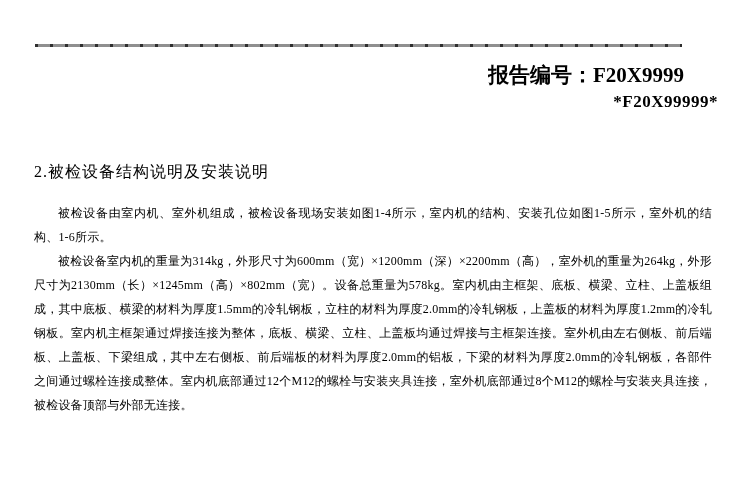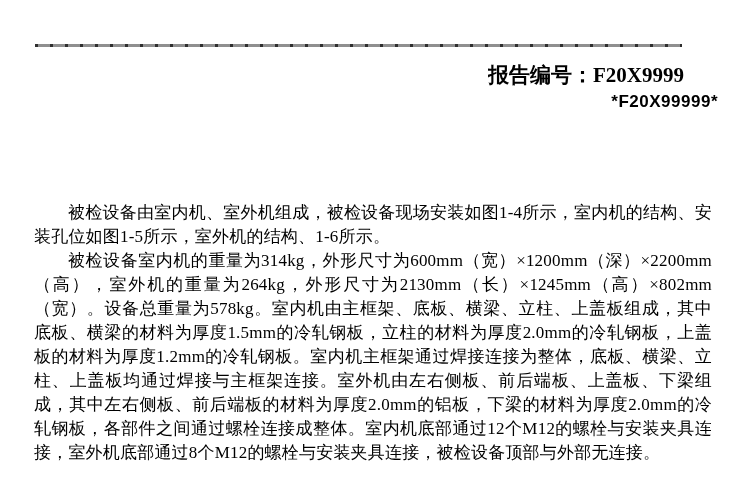--- a/index.html
+++ b/index.html
@@ -36,21 +36,21 @@
     font-size: 21px;
     font-weight: bold;
     line-height: 27px;
   }
   .barcode-text {
     position: absolute;
     left: 560px;
     top: 92px;
     width: 158px;
     text-align: right;
-    font-family: Liberation Sans, sans-serif;
+    font-family: Liberation Serif, serif;
     font-size: 17px;
     font-weight: bold;
     line-height: 20px;
     letter-spacing: 0.5px;
     white-space: nowrap;
   }
   .heading {
     position: absolute;
     left: 34px;
     top: 121px;
@@ -71,38 +71,39 @@
     white-space: nowrap;
   }
   .body-text {
     position: absolute;
     left: 34px;
     top: 201px;
     width: 678px;
   }
   .body-text p {
     margin: 0;
-    font-size: 17px;
+    font-size: 12px;
     line-height: 24px;
     text-indent: 2em;
     text-align: justify;
     letter-spacing: 0.2px;
   }
 </style>
 </head>
 <body>
 
 <div class="page">
 
   <div class="top-divider"></div>
 
   <div class="report-no">报告编号：F20X99999</div>
 
   <div class="barcode-text">*F20X99999*</div>
 
 
+  <div class="subheading">2.被检设备结构说明及安装说明</div>
 
   <div class="body-text">
     <p>被检设备由室内机、室外机组成，被检设备现场安装如图1-4所示，室内机的结构、安装孔位如图1-5所示，室外机的结构、1-6所示。</p>
     <p>被检设备室内机的重量为314kg，外形尺寸为600mm（宽）×1200mm（深）×2200mm（高），室外机的重量为264kg，外形尺寸为2130mm（长）×1245mm（高）×802mm（宽）。设备总重量为578kg。室内机由主框架、底板、横梁、立柱、上盖板组成，其中底板、横梁的材料为厚度1.5mm的冷轧钢板，立柱的材料为厚度2.0mm的冷轧钢板，上盖板的材料为厚度1.2mm的冷轧钢板。室内机主框架通过焊接连接为整体，底板、横梁、立柱、上盖板均通过焊接与主框架连接。室外机由左右侧板、前后端板、上盖板、下梁组成，其中左右侧板、前后端板的材料为厚度2.0mm的铝板，下梁的材料为厚度2.0mm的冷轧钢板，各部件之间通过螺栓连接成整体。室内机底部通过12个M12的螺栓与安装夹具连接，室外机底部通过8个M12的螺栓与安装夹具连接，被检设备顶部与外部无连接。</p>
   </div>
 
 </div>
 
 </body></html>

